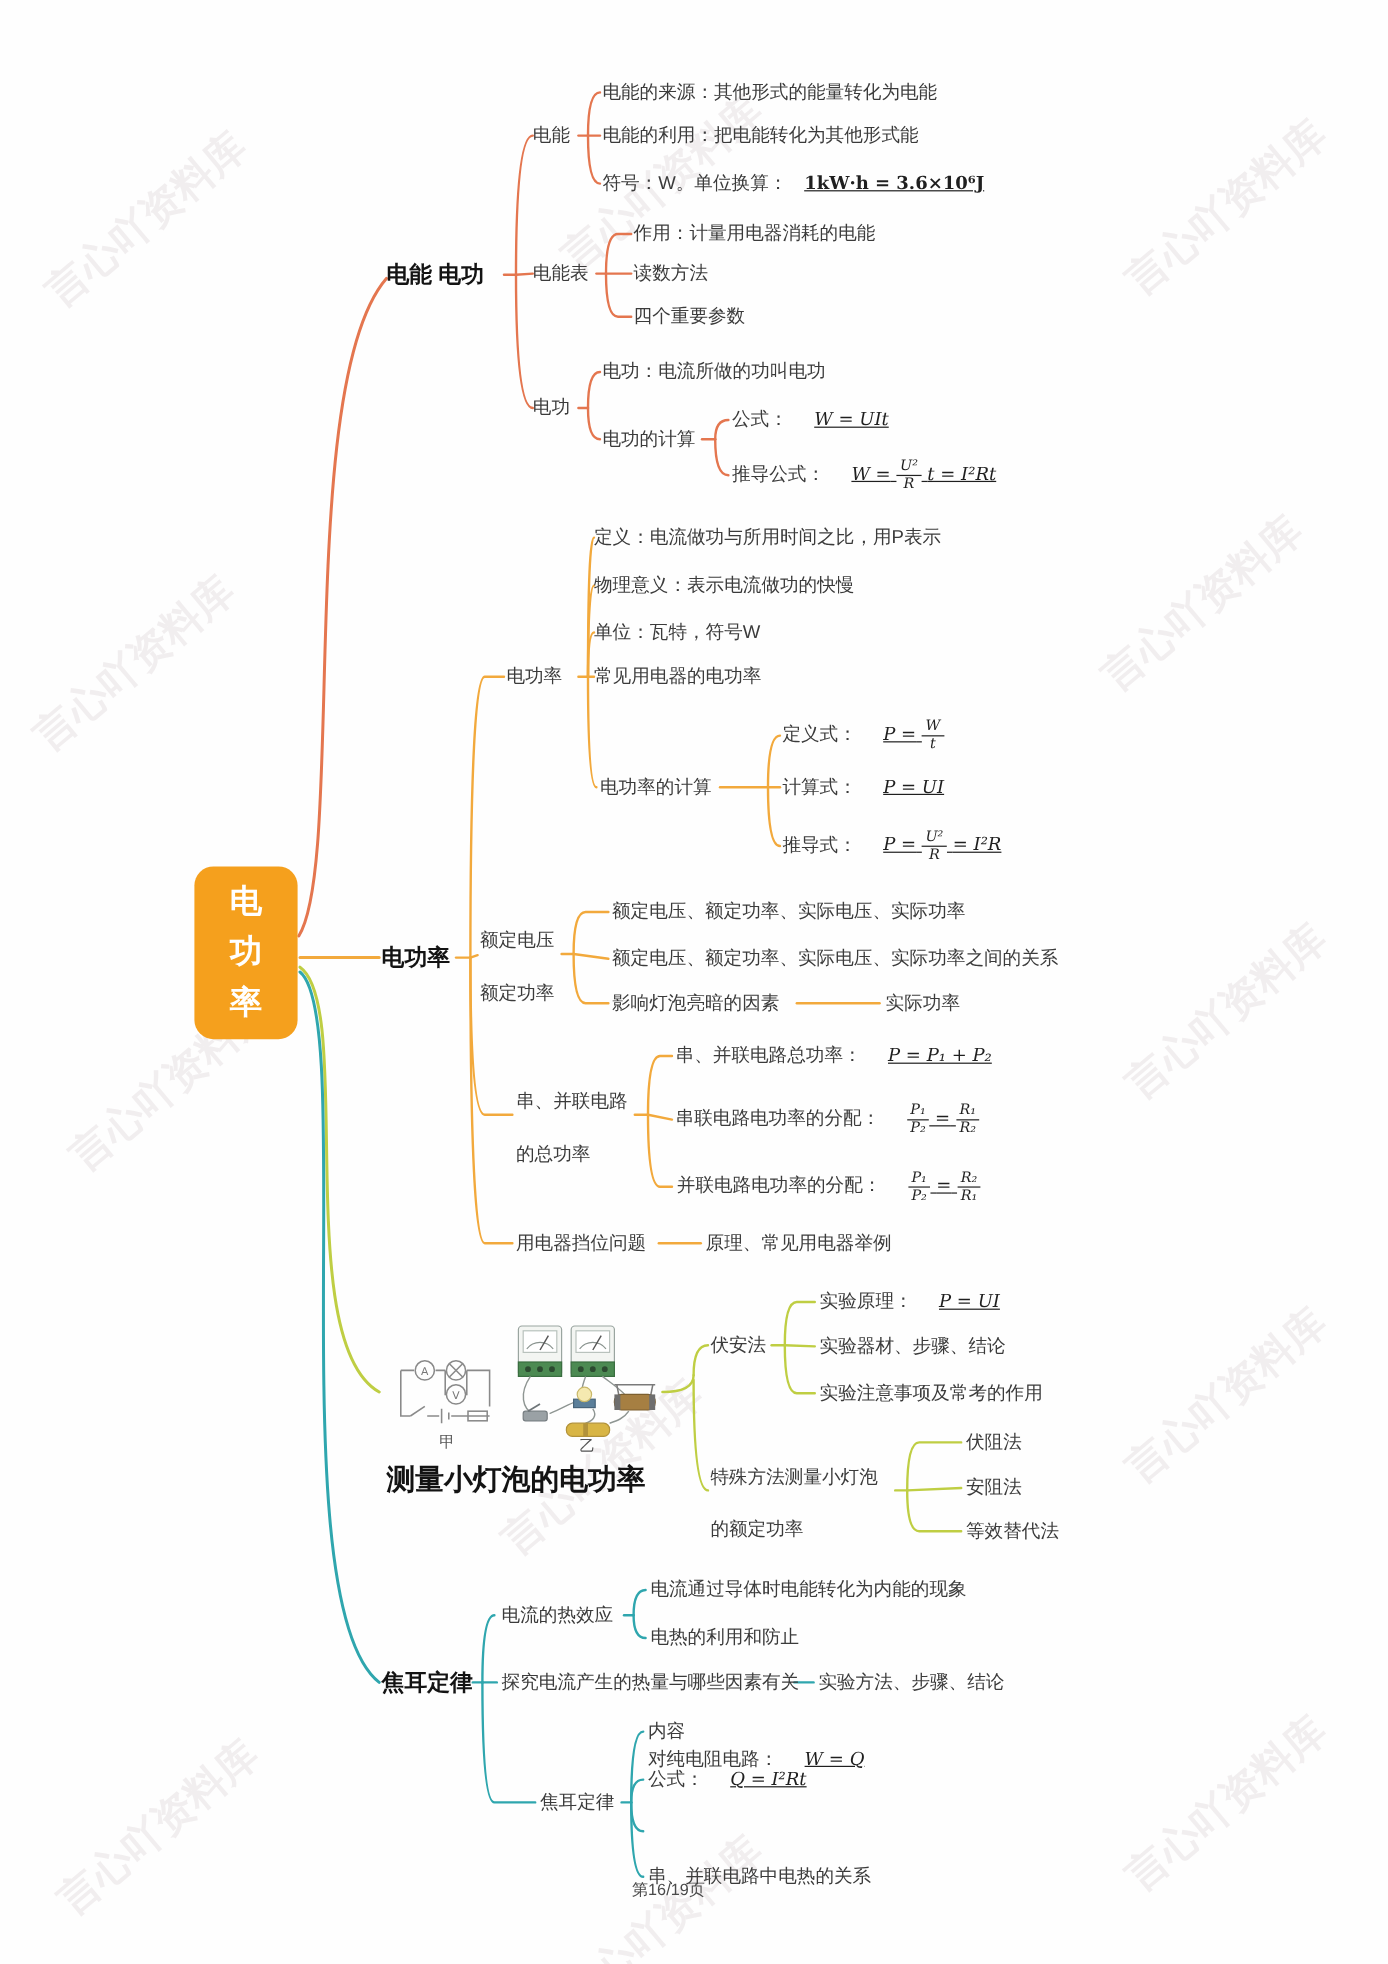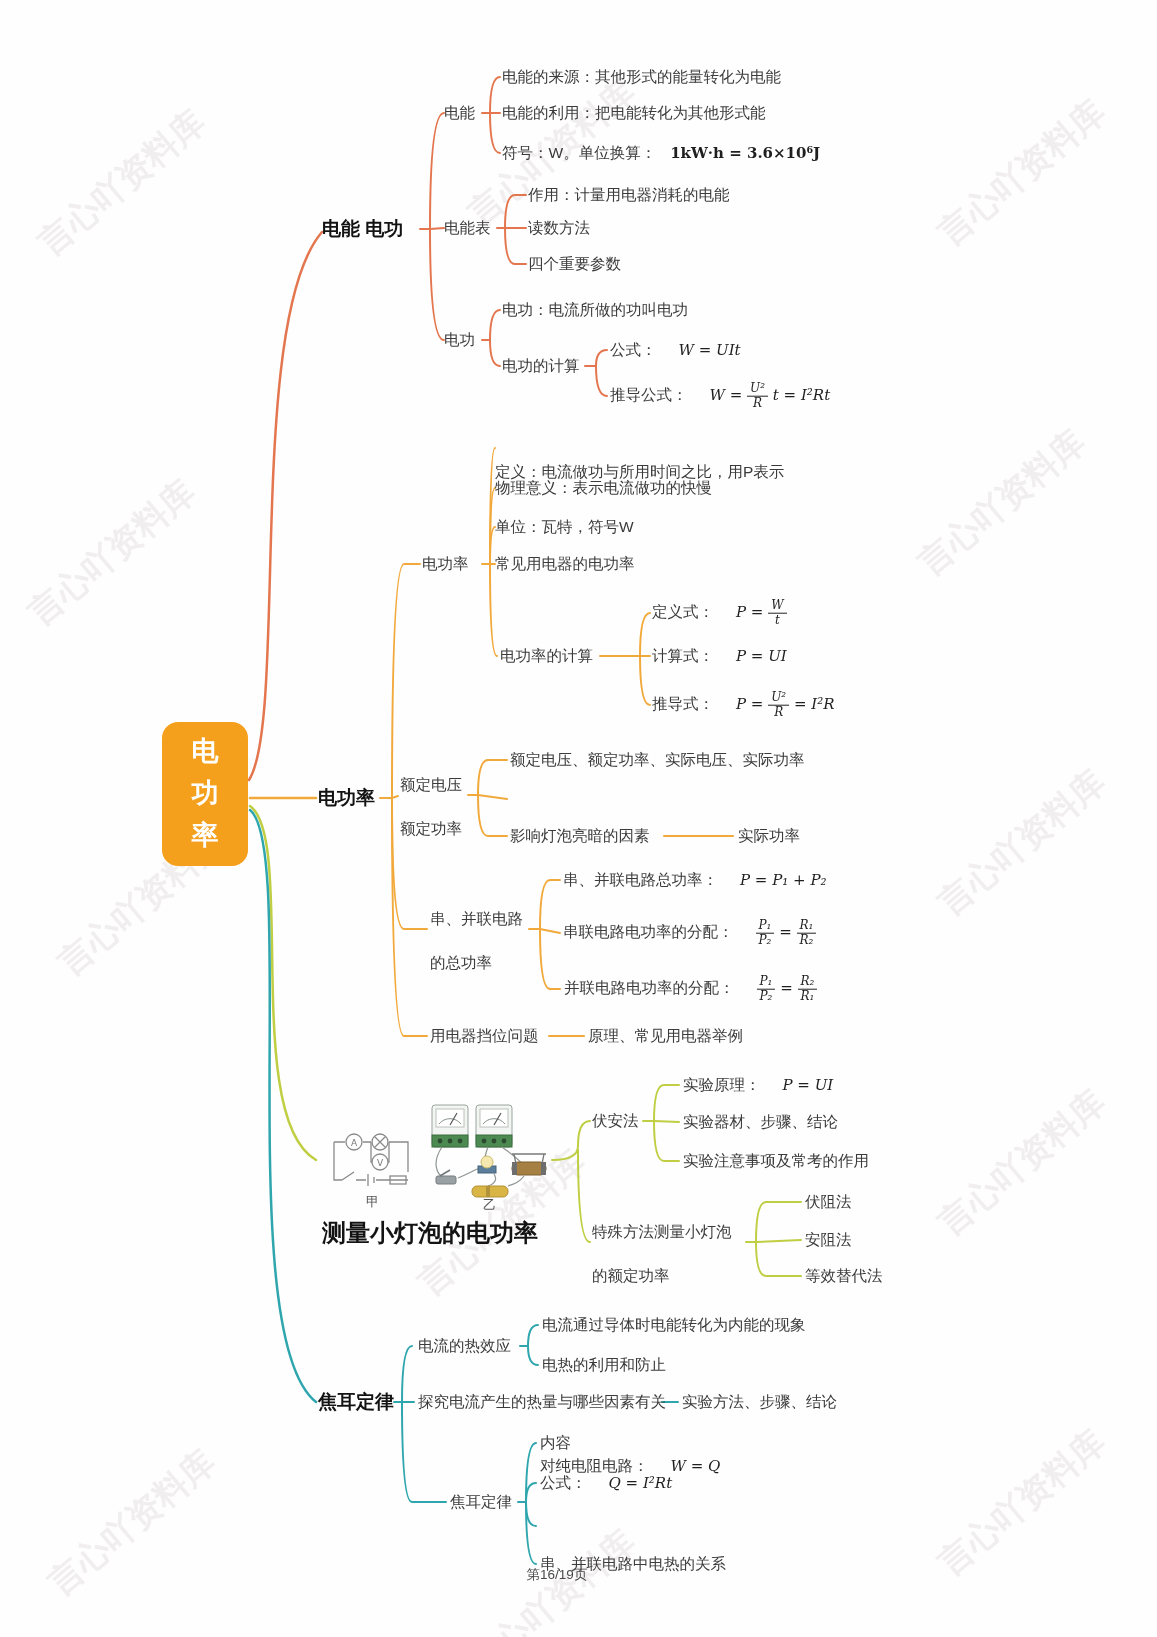--- a/index.html
+++ b/index.html
@@ -12,21 +12,21 @@
         font-size:15.5px;color:#3b3b3b;z-index:3;}
   .bold{font-weight:bold;color:#131313;font-size:19px;}
   .big{font-size:24px;}
   .two-line{line-height:1.32;}
   .two-line span{display:block;margin-top:24px;}
   .root{position:absolute;left:162px;top:722px;width:86px;height:144px;background:#F5A01D;
         border-radius:16px;display:flex;align-items:center;justify-content:center;z-index:3;}
   .root span{width:32px;text-align:center;color:#fff;font-weight:bold;font-size:27px;
              line-height:1.55;word-break:break-all;white-space:normal;}
   .formula{font-family:"DejaVu Serif","Liberation Serif",serif;font-style:italic;
-           font-size:15px;color:#1f1f1f;margin-left:22px;}
+           font-size:15px;color:#1f1f1f;margin-left:22px;text-decoration:underline;}
   .formula-tight{margin-left:14px;}
   .formula-bold{font-style:normal;font-weight:bold;}
   .frac{display:inline-block;vertical-align:middle;text-align:center;font-size:12px;line-height:1.15;}
   .fnum{display:block;border-bottom:1px solid #222;padding:0 3px;}
   .fden{display:block;padding:0 3px;}
   .caption{position:absolute;font-size:13px;color:#555;z-index:3;}
   .footer{position:absolute;left:502px;top:1566px;width:110px;text-align:center;
           font-size:13.5px;color:#4a4a4a;z-index:3;}
   .imgbox{position:absolute;z-index:3;}
 </style>
@@ -150,39 +150,40 @@
   <div class="node" style="left:502px;top:366px">电功的计算</div>
   <div class="node" style="left:610px;top:350px">
     <span>公式：</span><span class="formula">W = UIt</span>
   </div>
   <div class="node" style="left:610px;top:396px">
     <span>推导公式：</span><span class="formula"><span>W =</span> <span class="frac"><span class="fnum">U²</span><span class="fden">R</span></span> <span>t = I²Rt</span></span>
   </div>
 
   <div class="node bold" style="left:318px;top:798px">电功率</div>
   <div class="node" style="left:422px;top:564px">电功率</div>
-  <div class="node" style="left:495px;top:472px">定义：电流做功与所用时间之比，用P表示</div>
+  <div class="node" style="left:495px;top:448px">定义：电流做功与所用时间之比，用P表示</div>
   <div class="node" style="left:495px;top:488px">物理意义：表示电流做功的快慢</div>
   <div class="node" style="left:495px;top:527px">单位：瓦特，符号W</div>
   <div class="node" style="left:495px;top:564px">常见用电器的电功率</div>
   <div class="node" style="left:500px;top:656px">电功率的计算</div>
   <div class="node" style="left:652px;top:613px">
     <span>定义式：</span><span class="formula"><span>P =</span> <span class="frac"><span class="fnum">W</span><span class="fden">t</span></span></span>
   </div>
   <div class="node" style="left:652px;top:656px">
     <span>计算式：</span><span class="formula">P = UI</span>
   </div>
   <div class="node" style="left:652px;top:705px">
     <span>推导式：</span><span class="formula"><span>P =</span> <span class="frac"><span class="fnum">U²</span><span class="fden">R</span></span> <span>= I²R</span></span>
   </div>
   <div class="node two-line" style="left:400px;top:795px">
     <span>额定电压</span>
     <span>额定功率</span>
   </div>
   <div class="node" style="left:510px;top:760px">额定电压、额定功率、实际电压、实际功率</div>
+  <div class="node" style="left:510px;top:799px">额定电压、额定功率、实际电压、实际功率之间的关系</div>
   <div class="node" style="left:510px;top:836px">影响灯泡亮暗的因素</div>
   <div class="node" style="left:738px;top:836px">实际功率</div>
   <div class="node two-line" style="left:430px;top:929px">
     <span>串、并联电路</span>
     <span>的总功率</span>
   </div>
   <div class="node" style="left:563px;top:880px">
     <span>串、并联电路总功率：</span><span class="formula">P = P₁ + P₂</span>
   </div>
   <div class="node" style="left:563px;top:933px">

